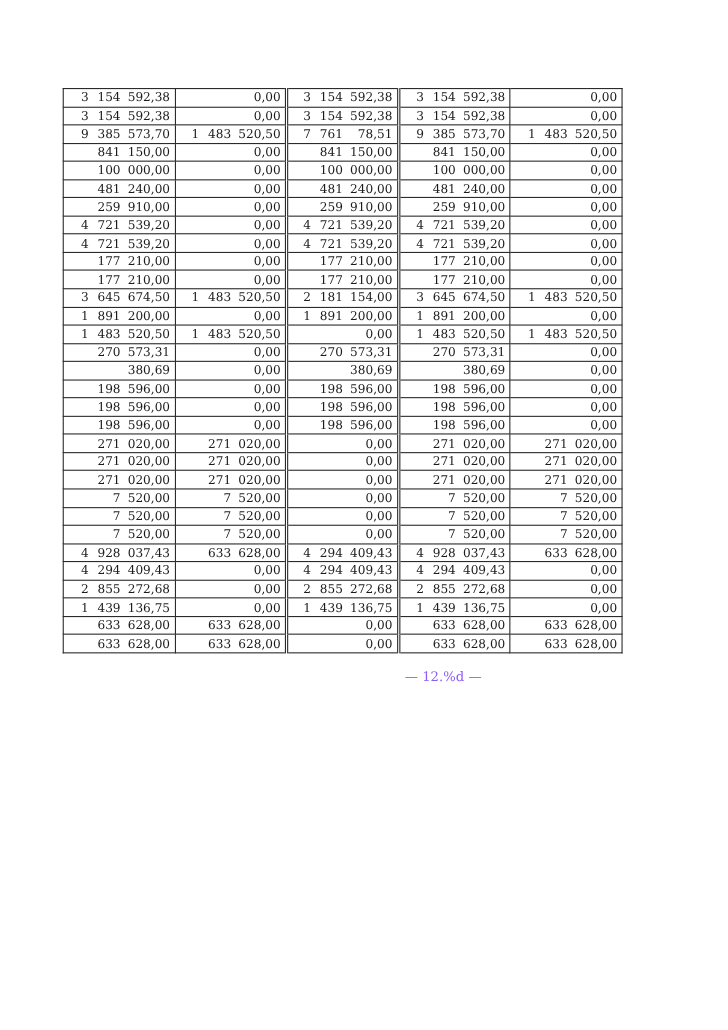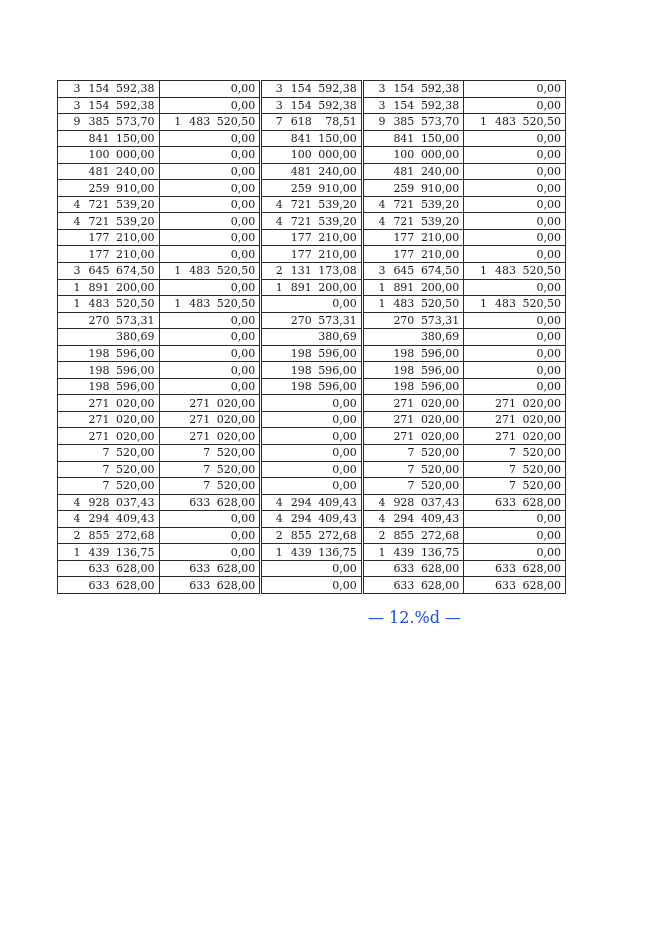--- a/index.html
+++ b/index.html
@@ -53,22 +53,22 @@
     text-align: right;
     flex: none;
   }
   .g1 { width: 14px; }
   .g2 { width: 29px; }
   .g3 { width: 45px; }
   .page-footer {
     position: absolute;
     left: 368px;
     top: 608px;
-    font-size: 16px;
-    color: #1d4ed8;
+    font-size: 12px;
+    color: #8b5cf6;
     white-space: nowrap;
     text-align: center;
   }
 </style>
 </head>
 <body>
 
 <div class="page">
 
   <table class="ledger">
@@ -158,21 +158,21 @@
           <td>
             <span class="num">
               <span class="g g1">1</span>
               <span class="g g2">483</span>
               <span class="g g3">520,50</span>
             </span>
           </td>
           <td>
             <span class="num">
               <span class="g g1">7</span>
-              <span class="g g2">618</span>
+              <span class="g g2">761</span>
               <span class="g g3">78,51</span>
             </span>
           </td>
           <td>
             <span class="num">
               <span class="g g1">9</span>
               <span class="g g2">385</span>
               <span class="g g3">573,70</span>
             </span>
           </td>
@@ -491,22 +491,22 @@
           <td>
             <span class="num">
               <span class="g g1">1</span>
               <span class="g g2">483</span>
               <span class="g g3">520,50</span>
             </span>
           </td>
           <td>
             <span class="num">
               <span class="g g1">2</span>
-              <span class="g g2">131</span>
-              <span class="g g3">173,08</span>
+              <span class="g g2">181</span>
+              <span class="g g3">154,00</span>
             </span>
           </td>
           <td>
             <span class="num">
               <span class="g g1">3</span>
               <span class="g g2">645</span>
               <span class="g g3">674,50</span>
             </span>
           </td>
           <td>

